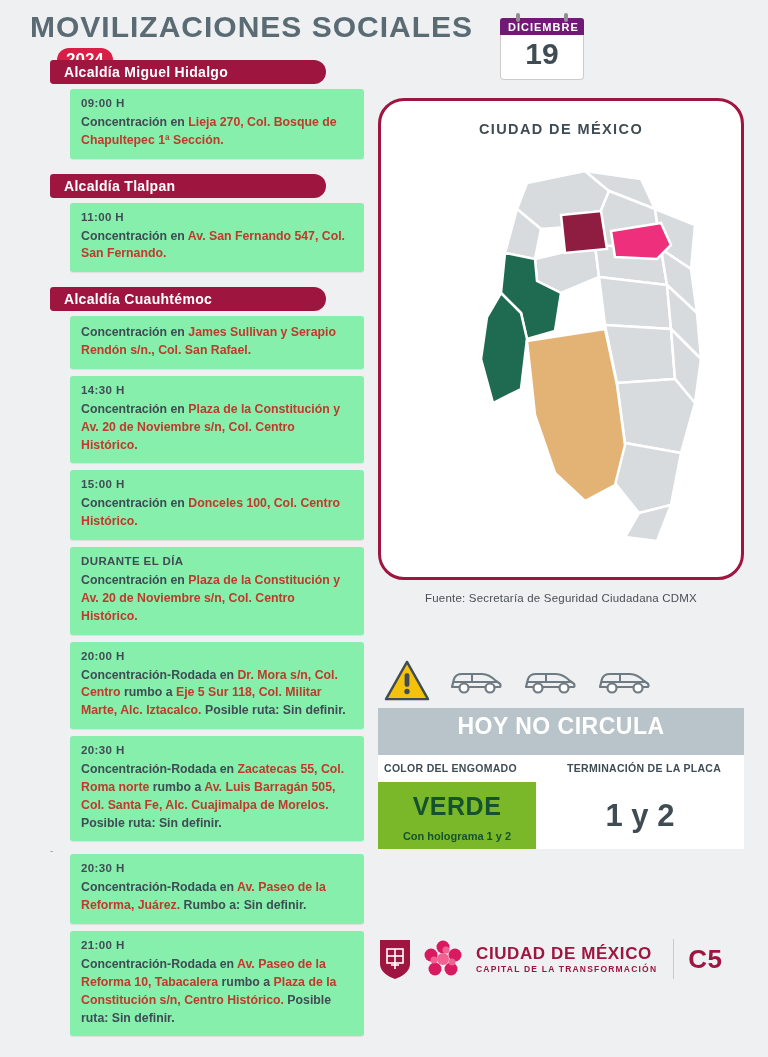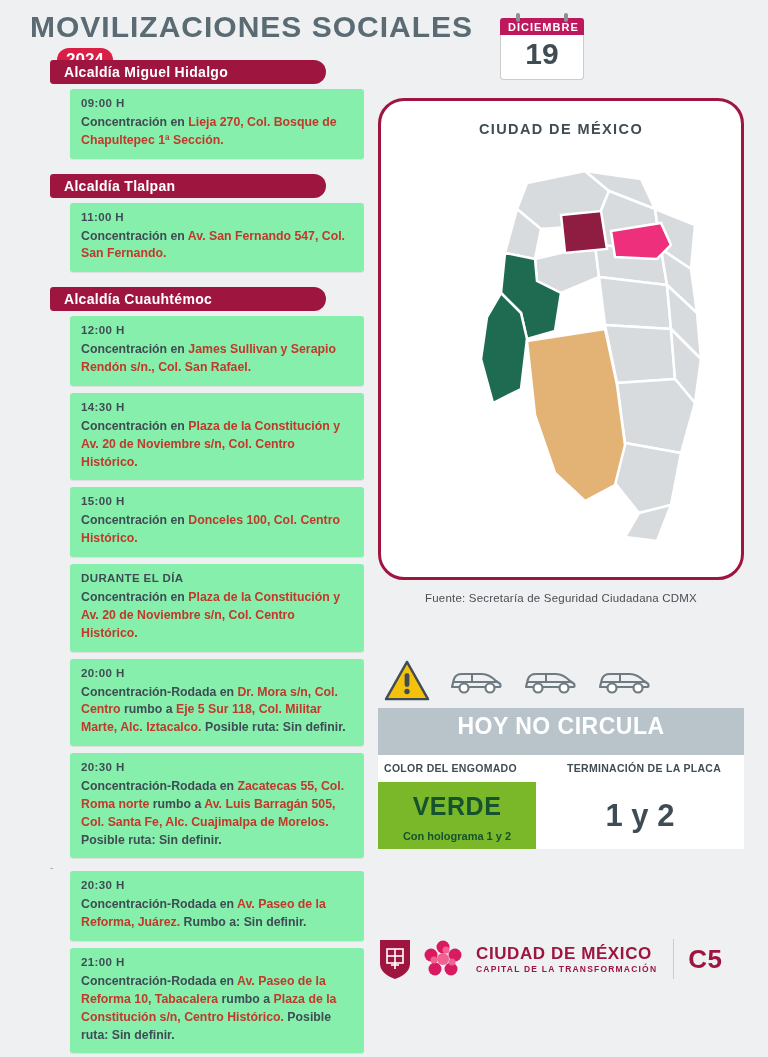--- a/index.html
+++ b/index.html
@@ -17,21 +17,21 @@
   
   .main-title {
     position:absolute; left:30px; top:10px;
     font-size:30px; font-weight:bold; letter-spacing:1px;
     color:#5a6b74;
   }
 
   
   .calendar { position:absolute; left:500px; top:18px; width:84px; }
   .cal-top {
-    background:#be185d; color:#fff; font-size:11px; font-weight:bold;
+    background:#701a75; color:#fff; font-size:11px; font-weight:bold;
     text-align:right; letter-spacing:1px; padding:3px 8px 2px;
     border-radius:3px 3px 0 0;
     position:relative;
   }
   .cal-ring { position:absolute; top:-5px; width:4px; height:9px; background:#8f8f8f; border-radius:2px;}
   .cal-ring.l { left:16px; } .cal-ring.r { right:16px; }
   .cal-body {
     background:#fff; border:1px solid #ccc; border-top:none;
     text-align:center; font-size:30px; font-weight:bold; color:#3f4c54;
     padding:2px 0 8px; border-radius:0 0 4px 4px;
@@ -140,21 +140,20 @@
   </div>
   <div class="cal-year">2024</div>
 
   <div class="left-col" id="left-col"><div class="borough">Alcaldía Miguel Hidalgo</div><div class="event">
         <div class="time">09:00 H</div>
         <div class="desc"><span class="pl">Concentración </span><span class="pl">en </span><span class="hl">Lieja 270, Col. Bosque de Chapultepec 1ª Sección.</span></div>
       </div><div class="borough">Alcaldía Tlalpan</div><div class="event">
         <div class="time">11:00 H</div>
         <div class="desc"><span class="pl">Concentración </span><span class="pl">en </span><span class="hl">Av. San Fernando 547, Col. San Fernando.</span></div>
       </div><div class="borough">Alcaldía Cuauhtémoc</div><div class="event">
-        <div class="time">12:00 H</div>
         <div class="desc"><span class="pl">Concentración </span><span class="pl">en </span><span class="hl">James Sullivan y Serapio Rendón s/n., Col. San Rafael.</span></div>
       </div><div class="event">
         <div class="time">14:30 H</div>
         <div class="desc"><span class="pl">Concentración </span><span class="pl">en </span><span class="hl">Plaza de la Constitución y Av. 20 de Noviembre s/n, Col. Centro Histórico.</span></div>
       </div><div class="event">
         <div class="time">15:00 H</div>
         <div class="desc"><span class="pl">Concentración </span><span class="pl">en </span><span class="hl">Donceles 100, Col. Centro Histórico.</span></div>
       </div><div class="event">
         <div class="time">DURANTE EL DÍA</div>
         <div class="desc"><span class="pl">Concentración </span><span class="pl">en </span><span class="hl">Plaza de la Constitución y Av. 20 de Noviembre s/n, Col. Centro Histórico.</span></div>

